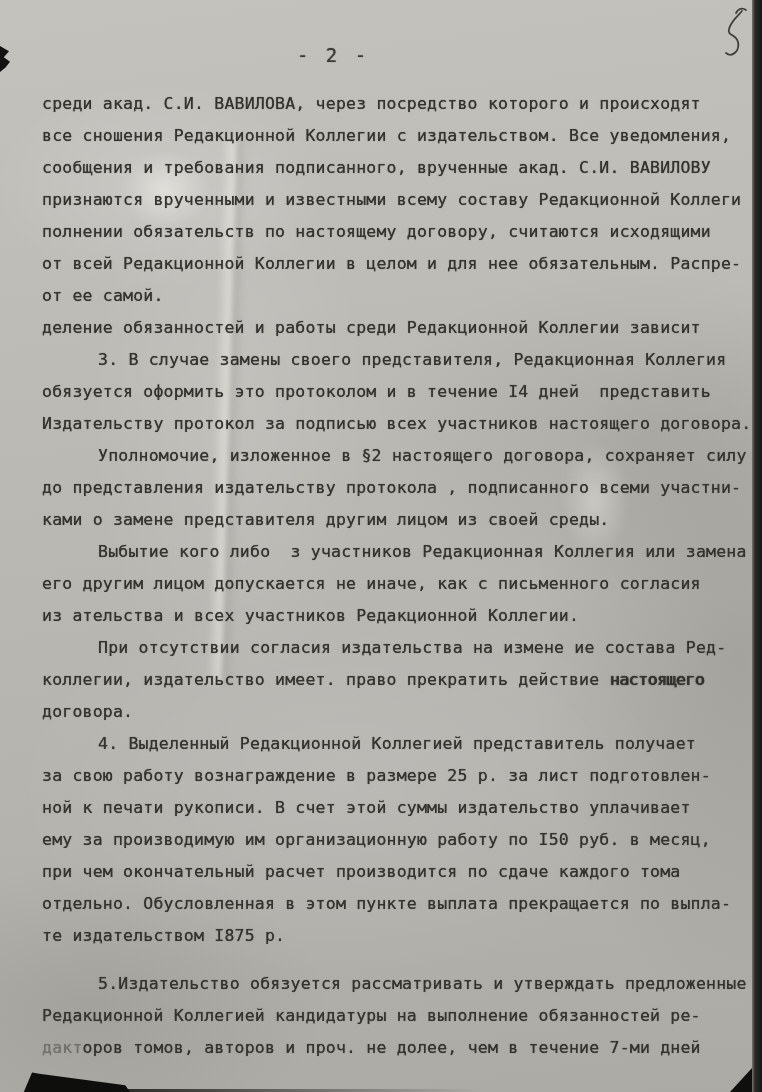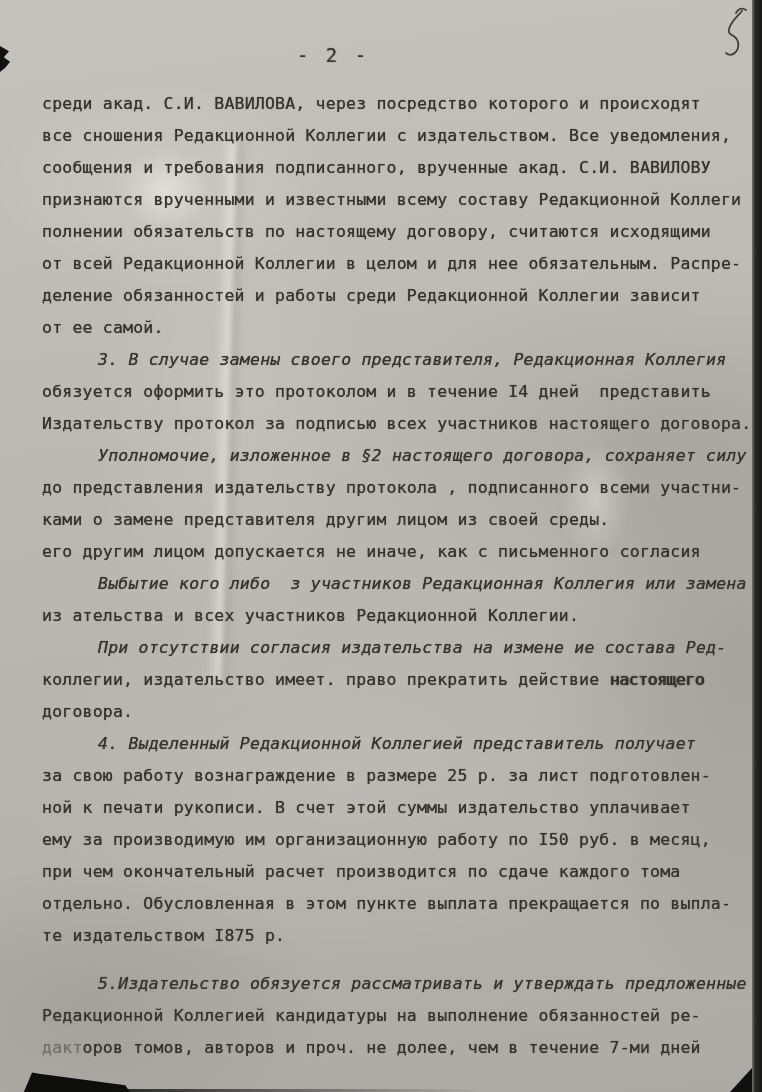--- a/index.html
+++ b/index.html
@@ -26,21 +26,21 @@
     transform:translateX(-48px);
   }
   .hand5{position:absolute;left:704px;top:2px;width:48px;height:60px;}
   .content{
     position:absolute;left:42px;top:88px;width:714px;
     font-size:16.5px;color:#34332e;
     text-shadow:0 0 0.8px rgba(46,45,40,.85);
     letter-spacing:0.2px;
   }
   .line{height:32px;line-height:32px;white-space:pre;}
-  .line.indent{padding-left:56px;font-style:italic;}
+  .line.indent{padding-left:56px;}
   .line.gap{margin-top:16px;}
   .overstruck{
     font-weight:normal;letter-spacing:-0.5px;
     text-shadow:1px 0 0 rgba(38,37,33,.9),0 0 2px rgba(38,37,33,.55);
   }
   .faded{opacity:.45;filter:blur(.4px);}
   
   .edge-right{
     position:absolute;top:0;right:0;width:10px;height:100%;
     background:linear-gradient(to right,#76756f 0%,#2a2926 30%,#161614 100%);
@@ -97,30 +97,30 @@
     <path d="M38 9 C33 15 27 19 25 27 C23 34 32 32 34 40 C36 49 28 56 22 51" stroke="#3e3e3c" stroke-width="1.8" stroke-linecap="round"></path>
   </svg>
 
   <div class="content">
       <div class="line"><span>среди акад. С.И. ВАВИЛОВА, через посредство которого и происходят</span></div>
       <div class="line"><span>все сношения Редакционной Коллегии с издательством. Все уведомления,</span></div>
       <div class="line"><span>сообщения и требования подписанного, врученные акад. С.И. ВАВИЛОВУ</span></div>
       <div class="line"><span>признаются врученными и известными всему составу Редакционной Коллеги</span></div>
       <div class="line"><span>полнении обязательств по настоящему договору, считаются исходящими</span></div>
       <div class="line"><span>от всей Редакционной Коллегии в целом и для нее обязательным. Распре-</span></div>
+      <div class="line"><span>от ее самой.</span></div>
       <div class="line"><span>деление обязанностей и работы среди Редакционной Коллегии зависит</span></div>
-      <div class="line"><span>от ее самой.</span></div>
       <div class="line indent"><span>3. В случае замены своего представителя, Редакционная Коллегия</span></div>
       <div class="line"><span>обязуется оформить это протоколом и в течение I4 дней  представить</span></div>
       <div class="line"><span>Издательству протокол за подписью всех участников настоящего договора.</span></div>
       <div class="line indent"><span>Уполномочие, изложенное в §2 настоящего договора, сохраняет силу</span></div>
       <div class="line"><span>до представления издательству протокола , подписанного всеми участни-</span></div>
       <div class="line"><span>ками о замене представителя другим лицом из своей среды.</span></div>
+      <div class="line indent"><span>Выбытие кого либо  з участников Редакционная Коллегия или замена</span></div>
       <div class="line"><span>его другим лицом допускается не иначе, как с письменного согласия</span></div>
-      <div class="line indent"><span>Выбытие кого либо  з участников Редакционная Коллегия или замена</span></div>
       <div class="line"><span>из ательства и всех участников Редакционной Коллегии.</span></div>
       <div class="line indent"><span>При отсутствии согласия издательства на измене ие состава Ред-</span></div>
       <div class="line"><span>коллегии, издательство имеет. право прекратить действие </span><span class="overstruck">настоящего</span></div>
       <div class="line"><span>договора.</span></div>
       <div class="line indent"><span>4. Выделенный Редакционной Коллегией представитель получает</span></div>
       <div class="line"><span>за свою работу вознаграждение в размере 25 р. за лист подготовлен-</span></div>
       <div class="line"><span>ной к печати рукописи. В счет этой суммы издательство уплачивает</span></div>
       <div class="line"><span>ему за производимую им организационную работу по I50 руб. в месяц,</span></div>
       <div class="line"><span>при чем окончательный расчет производится по сдаче каждого тома</span></div>
       <div class="line"><span>отдельно. Обусловленная в этом пункте выплата прекращается по выпла-</span></div>

